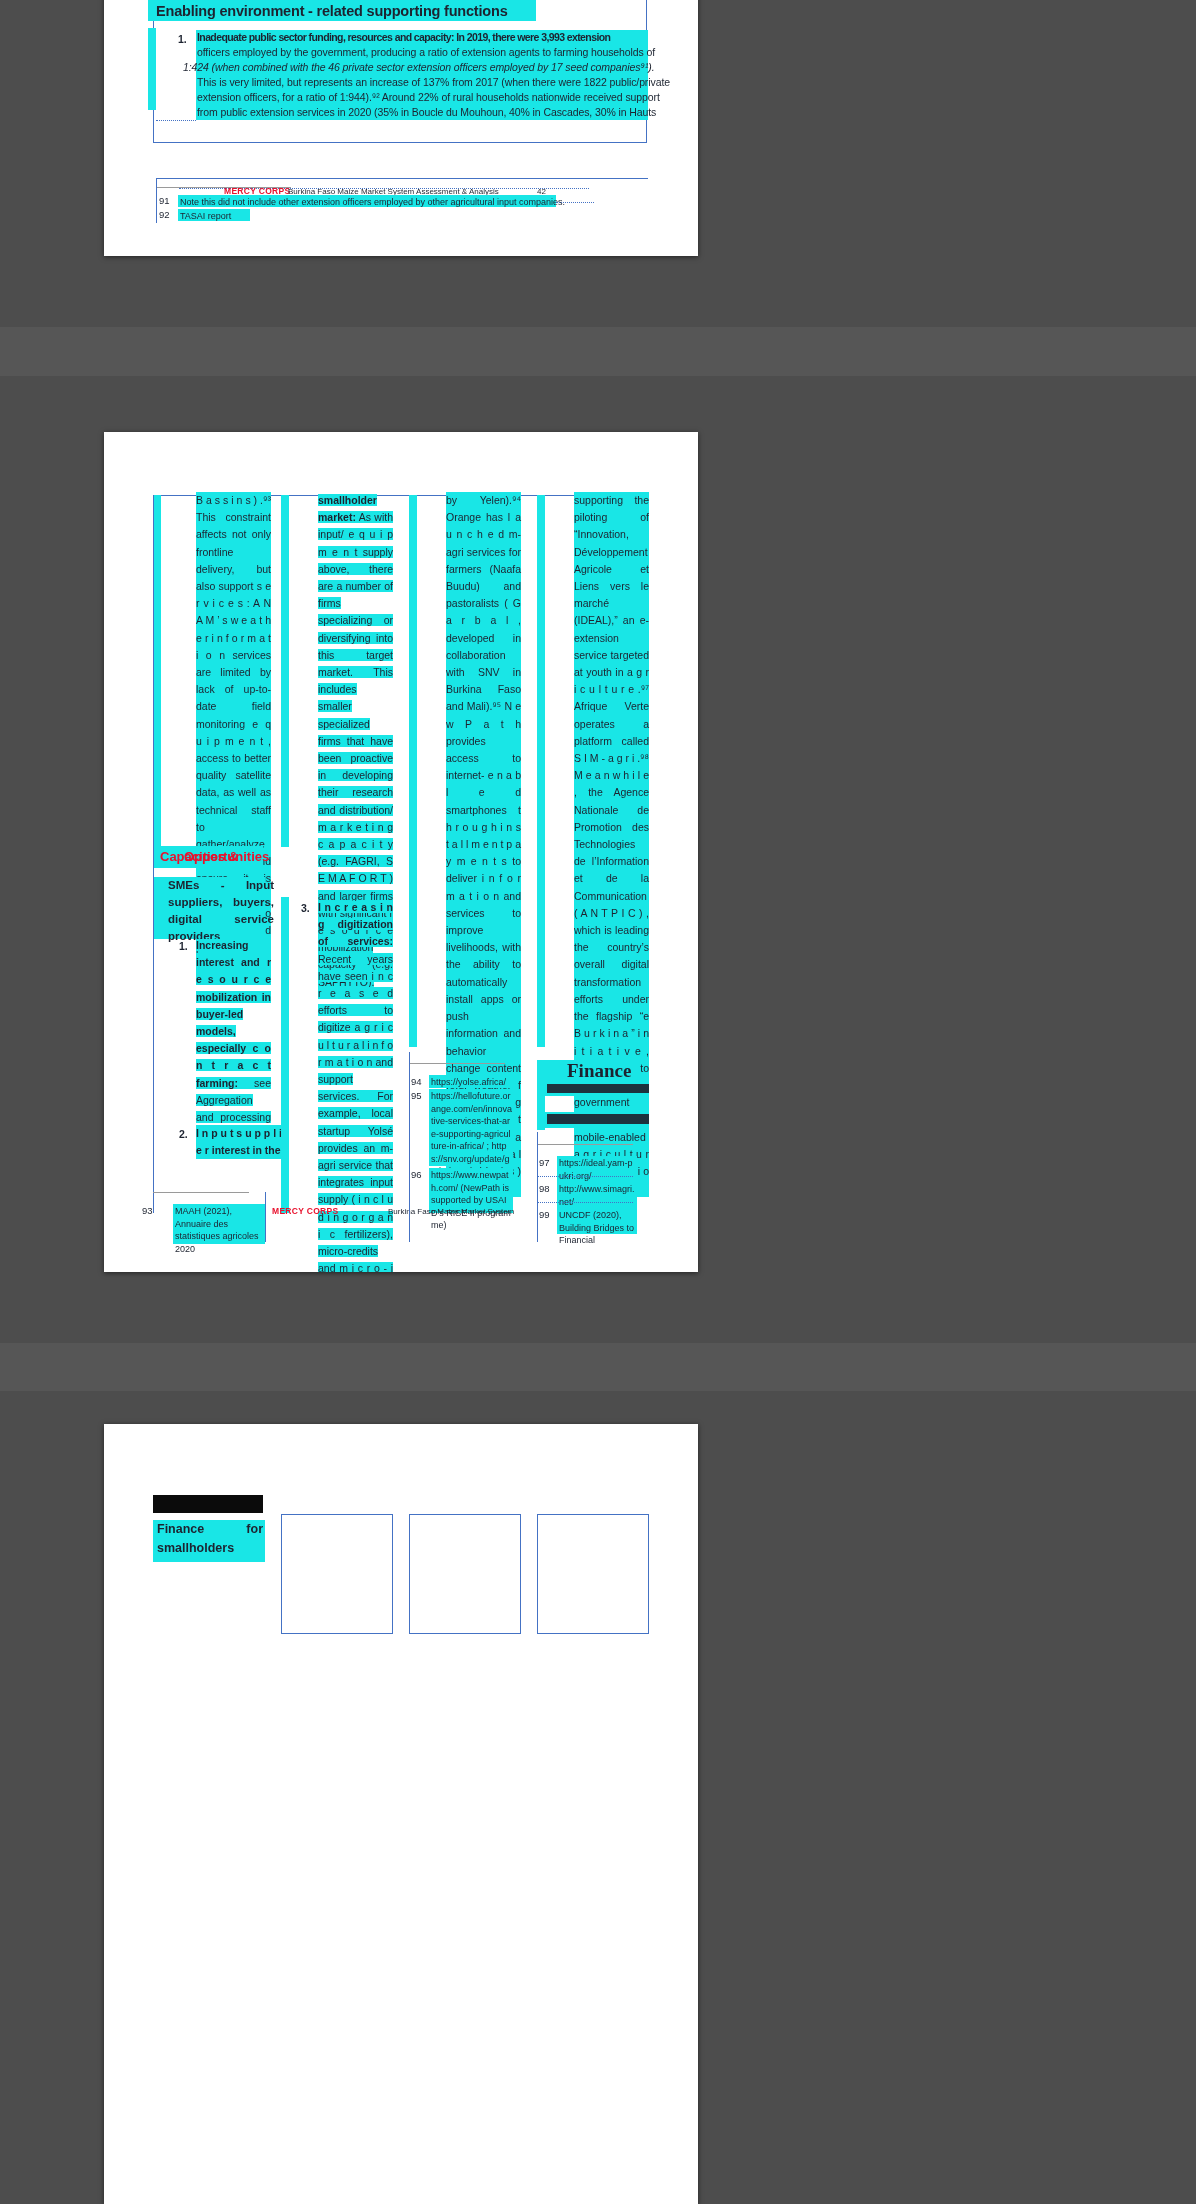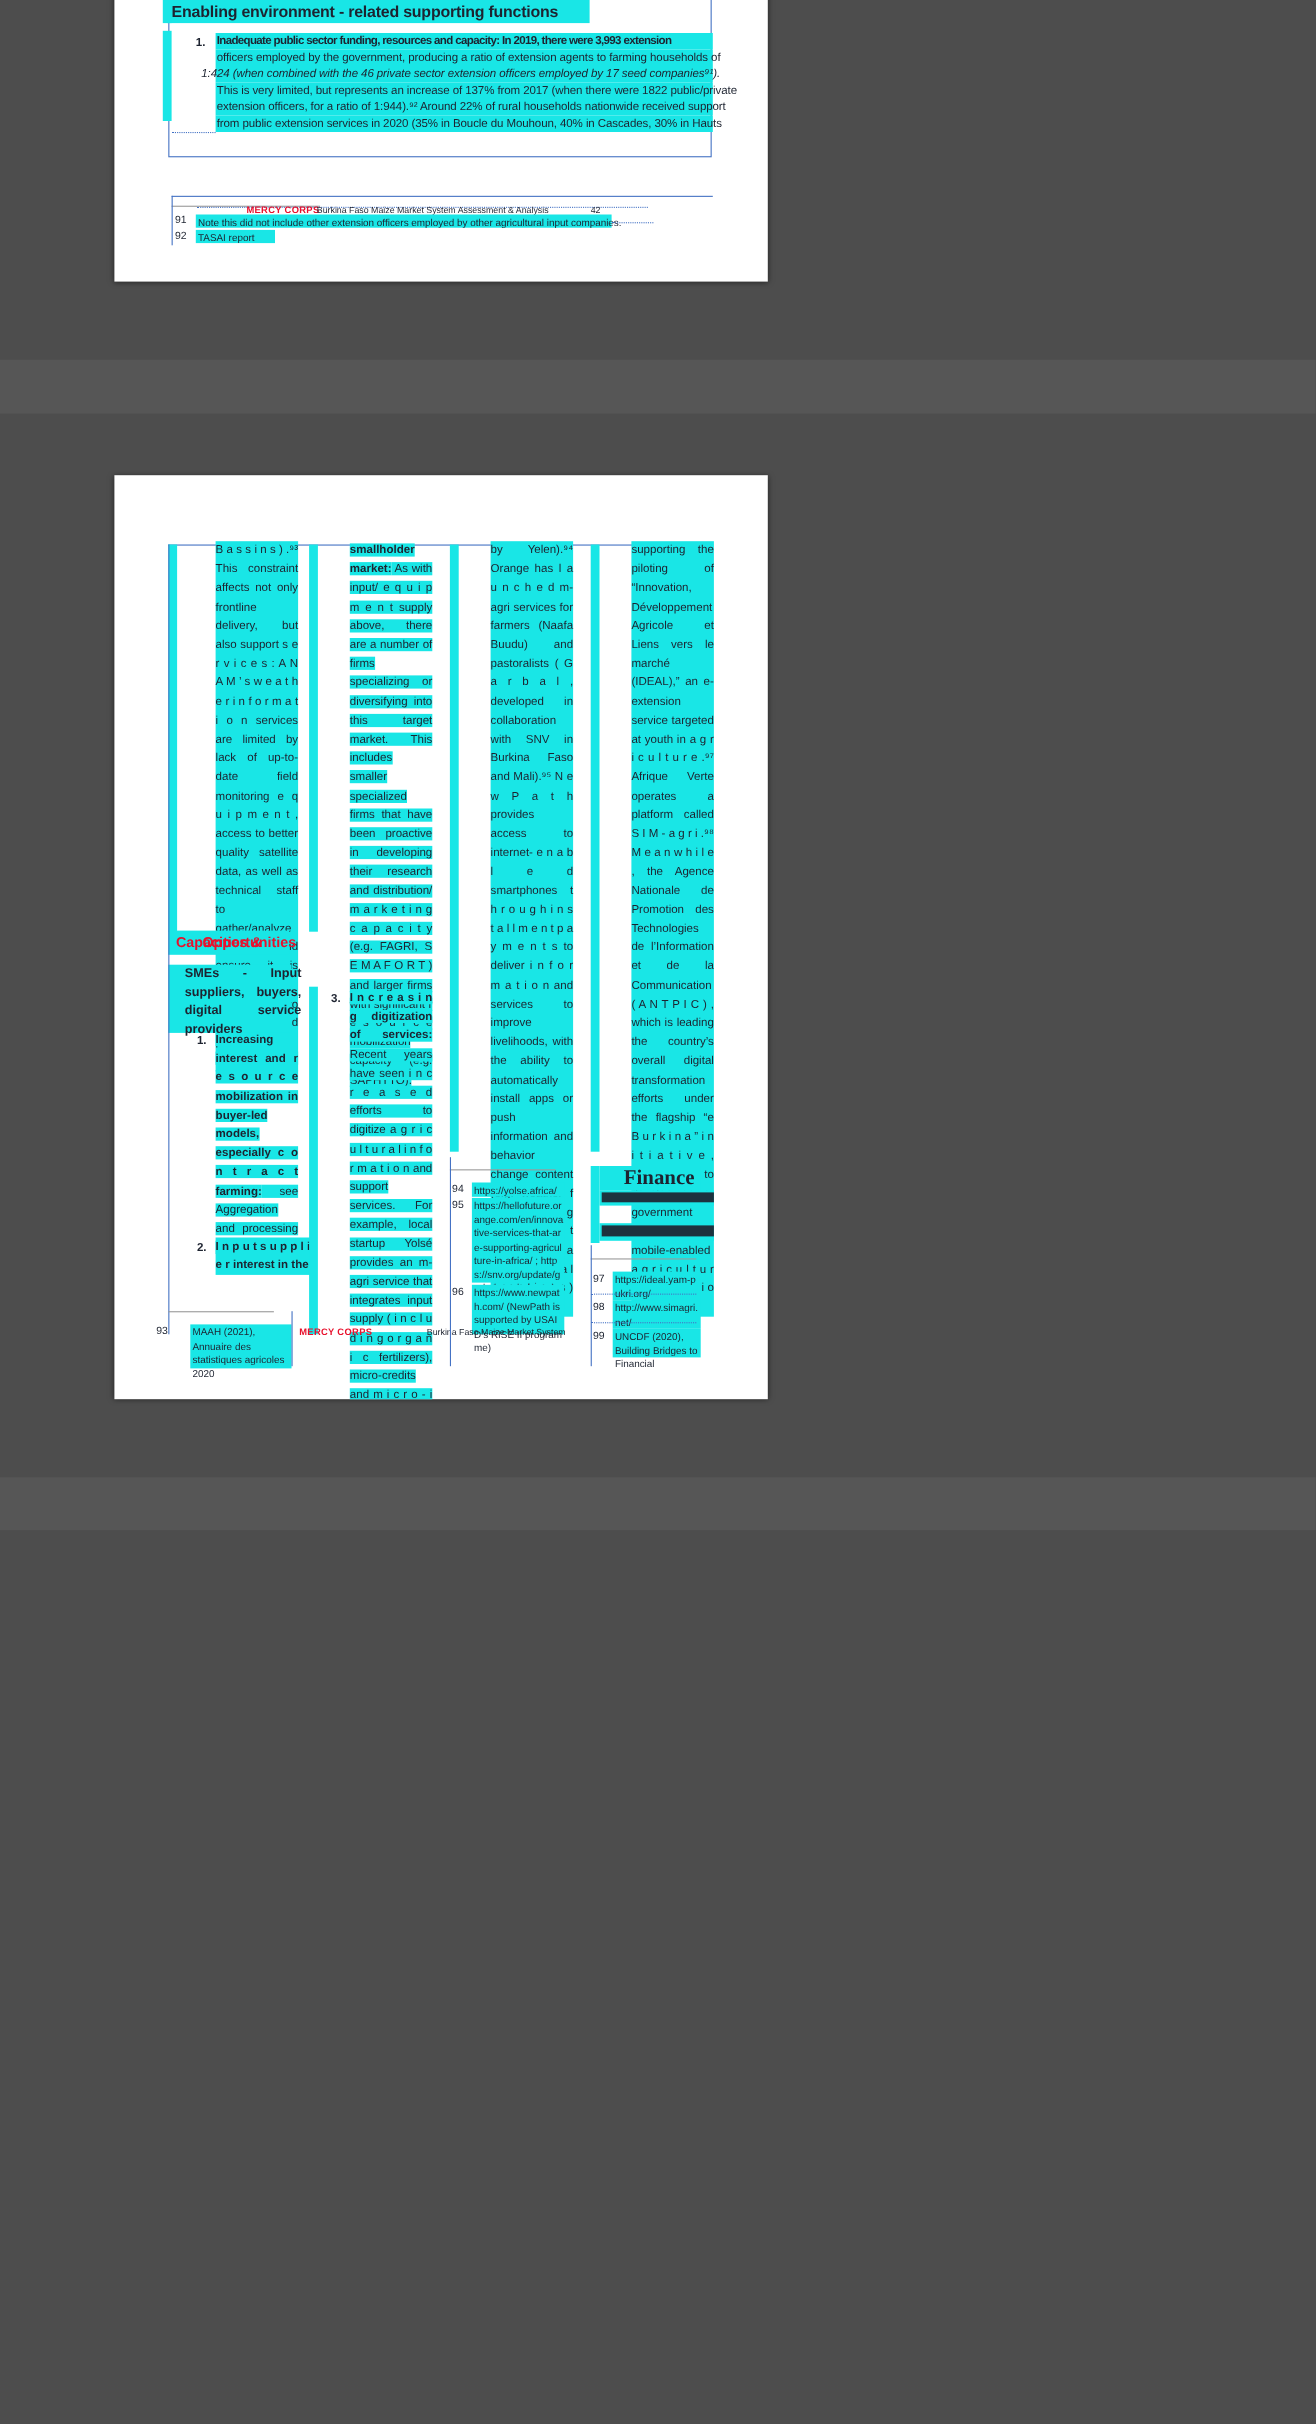--- a/index.html
+++ b/index.html
@@ -230,14 +230,26 @@
       <div class="fn" style="left:71px;top:773px;width:90px;white-space:normal;">MAAH (2021), Annuaire des statistiques agricoles 2020</div>
 
       <div class="footer-brand" style="left:168px;top:774px;">MERCY CORPS</div>
       <div class="footer-title" style="left:236px;top:775px;padding-left:48px;">Burkina Faso Maize Market System</div>
       <div class="outline-l" style="left:161px;top:760px;height:50px;"></div>
       <div class="outline-l" style="left:305px;top:620px;height:190px;"></div>
       <div class="outline-l" style="left:433px;top:700px;height:110px;"></div>
     </div>
   </div>
 
+  <div class="page" style="left:104px;top:1424px;width:594px;height:780px;">
+    <div class="page-inner">
+      <div class="blackbar" style="left:49px;top:71px;width:110px;height:18px;"></div>
+
+      <div class="tagmark" style="left:49px;top:96px;width:112px;height:42px;"></div>
+      <div class="col colhead" style="left:53px;top:96px;width:106px;font-size:12.5px;line-height:19px;color:#1d2330;">Finance for smallholders</div>
+
+      <div class="frame" style="left:177px;top:90px;width:112px;height:120px;"></div>
+      <div class="frame" style="left:305px;top:90px;width:112px;height:120px;"></div>
+      <div class="frame" style="left:433px;top:90px;width:112px;height:120px;"></div>
+    </div>
+  </div>
 
 </div>
 
 </body></html>

